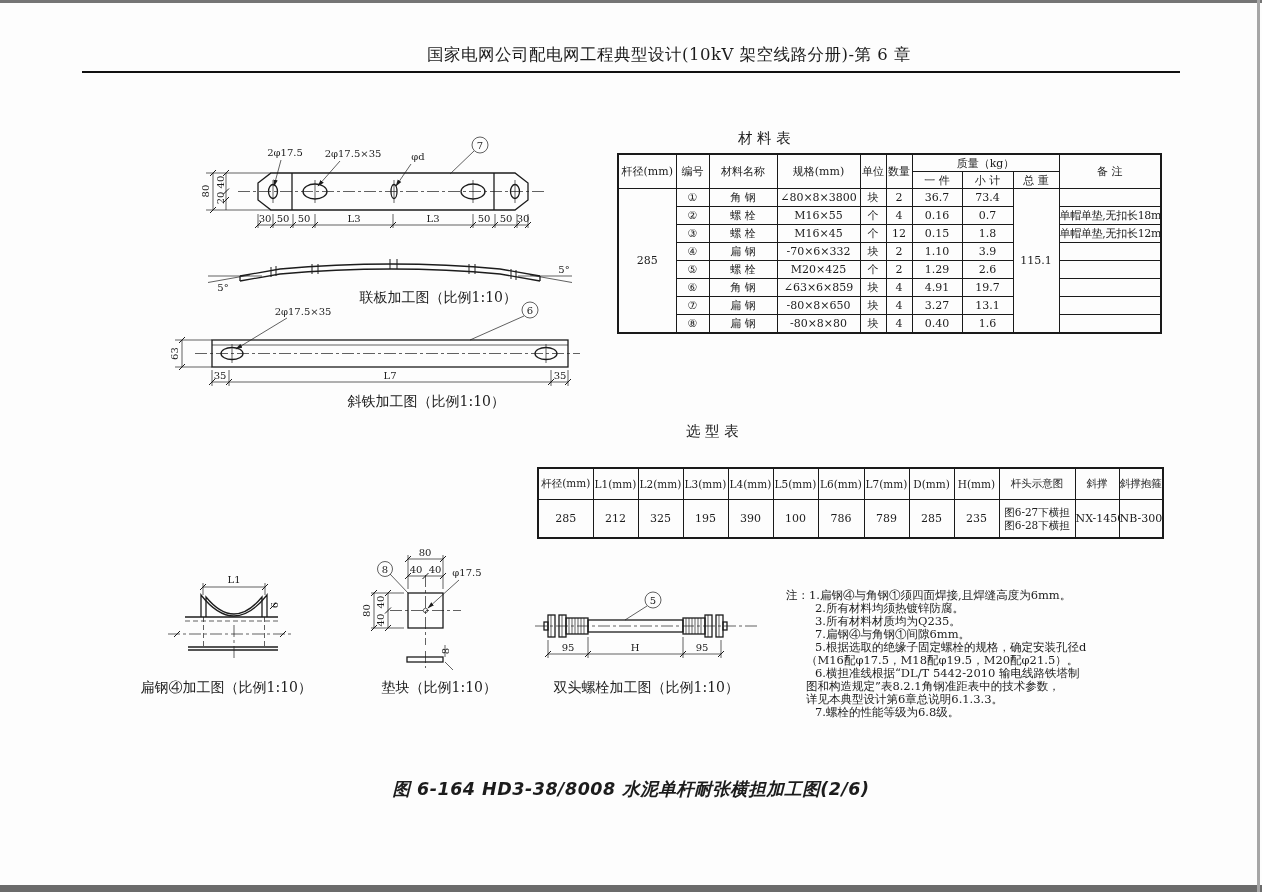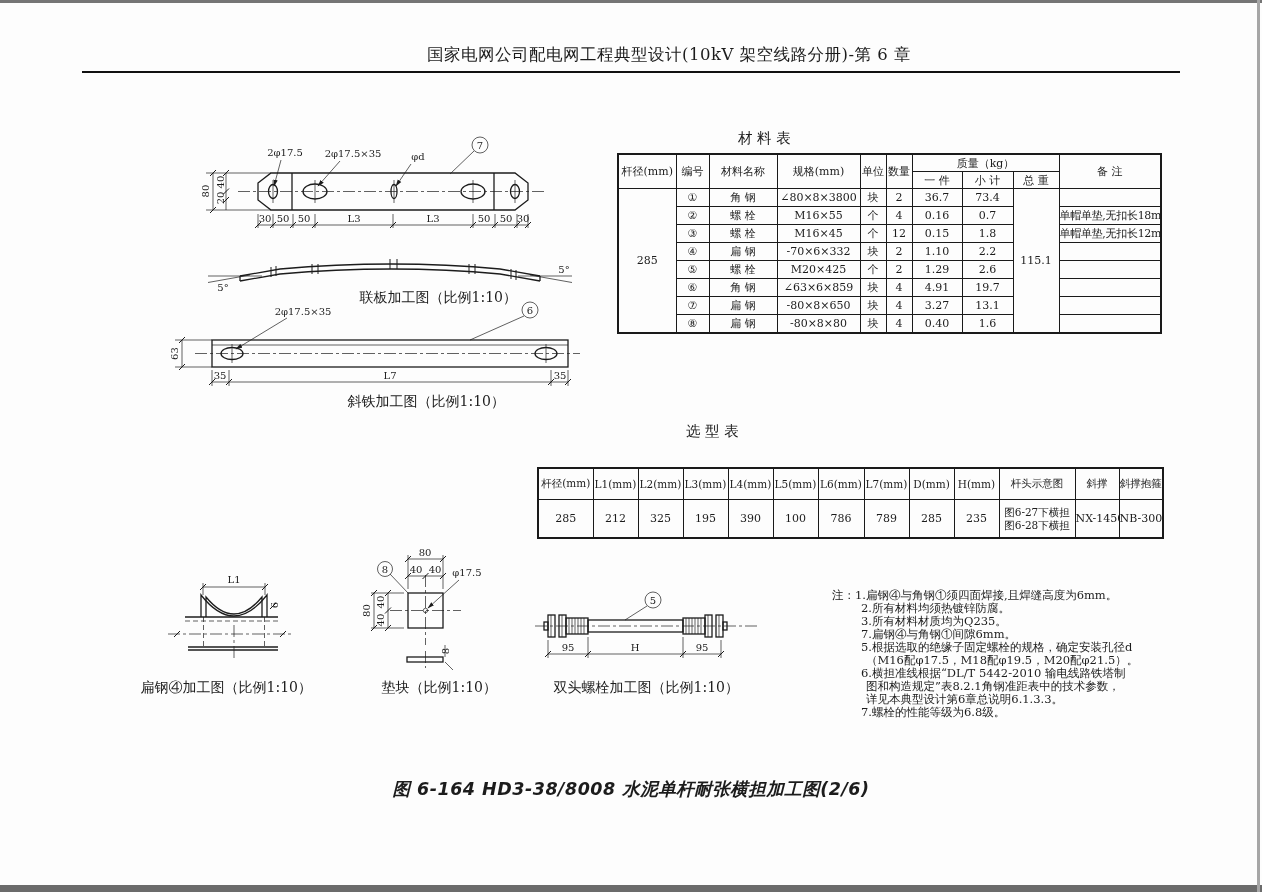--- a/index.html
+++ b/index.html
@@ -14,21 +14,21 @@
   .tbl-title{font-size:14.5px;text-align:left;}
   table{border-collapse:collapse;table-layout:fixed;}
   .mat,.sel{border:2px solid #1a1a1a;}
   .mat th,.mat td,.sel th,.sel td{border:1px solid #1a1a1a;text-align:center;vertical-align:middle;
       padding:0;font-size:11px;font-weight:normal;overflow:hidden;white-space:nowrap;}
   .mat th{height:16px;} .mat td{height:17px;}
   .sel th{height:30px;font-size:10.5px;} .sel td{height:37px;}
   .rmk{font-size:9.5px;letter-spacing:-.3px;}
   .sk{font-size:10.5px;line-height:13px;}
   .notes{font-size:11.5px;line-height:13px;width:340px;}
-  .nl.i1{margin-left:29px;} .nl.i2{margin-left:34px;}
+  .nl.i1{margin-left:29px;} .nl.i2{margin-left:20px;}
   .cap{font-size:14px;text-align:right;}
   .fig-cap{left:0;top:777px;width:1262px;text-align:center;font-size:17.5px;font-weight:bold;
            font-family:"DejaVu Sans","Liberation Sans",sans-serif;letter-spacing:.5px;font-style:italic;}
   .pg-num{left:0;top:811px;width:1262px;text-align:center;font-size:13.5px;}
   svg{overflow:visible;}
   .ln{stroke:#1c1c1c;stroke-width:1.3;fill:none;}
   .thin{stroke:#1c1c1c;stroke-width:.7;fill:none;}
   .cl{stroke:#1c1c1c;stroke-width:.7;fill:none;stroke-dasharray:12 3 3 3;}
   .dsh{stroke:#1c1c1c;stroke-width:.7;fill:none;stroke-dasharray:5 3;}
   .tick{stroke:#1c1c1c;stroke-width:1;fill:none;}
@@ -211,21 +211,21 @@
           <td>1.8</td>
           <td class="rmk">单帽单垫,无扣长12mm</td>
         </tr>
       <tr>
           <td>④</td>
           <td>扁  钢</td>
           <td>-70×6×332</td>
           <td>块</td>
           <td>2</td>
           <td>1.10</td>
-          <td>2.2</td>
+          <td>3.9</td>
           <td class="rmk"></td>
         </tr>
       <tr>
           <td>⑤</td>
           <td>螺  栓</td>
           <td>M20×425</td>
           <td>个</td>
           <td>2</td>
           <td>1.29</td>
           <td>2.6</td>
@@ -407,21 +407,21 @@
 
     <line class="thin" x1="18" y1="69" x2="191" y2="69"></line>
     <path class="thin" d="M18,55 V73 M58,52 V73 M153,52 V73 M191,55 V73"></path>
     <path class="tick" d="M15,72 l6,-6 M55,72 l6,-6 M150,72 l6,-6 M188,72 l6,-6"></path>
     <text class="dim" x="38" y="66" text-anchor="middle">95</text>
     <text class="dim" x="105" y="66" text-anchor="middle">H</text>
     <text class="dim" x="172" y="66" text-anchor="middle">95</text>
   </svg>
   <div class="abs cap" style="left:539px;top:679px;width:200px">双头螺栓加工图（比例1:10）</div>
 
-  <div class="abs notes" style="left:832px;top:589px">
+  <div class="abs notes" style="left:786px;top:589px">
     <div class="nl i0">注：1.扁钢④与角钢①须四面焊接,且焊缝高度为6mm。</div>
     <div class="nl i1">2.所有材料均须热镀锌防腐。</div>
     <div class="nl i1">3.所有材料材质均为Q235。</div>
     <div class="nl i1">7.扁钢④与角钢①间隙6mm。</div>
     <div class="nl i1">5.根据选取的绝缘子固定螺栓的规格，确定安装孔径d</div>
     <div class="nl i2">（M16配φ17.5，M18配φ19.5，M20配φ21.5）。</div>
     <div class="nl i1">6.横担准线根据“DL/T 5442-2010 输电线路铁塔制</div>
     <div class="nl i2">图和构造规定”表8.2.1角钢准距表中的技术参数，</div>
     <div class="nl i2">详见本典型设计第6章总说明6.1.3.3。</div>
     <div class="nl i1">7.螺栓的性能等级为6.8级。</div>

